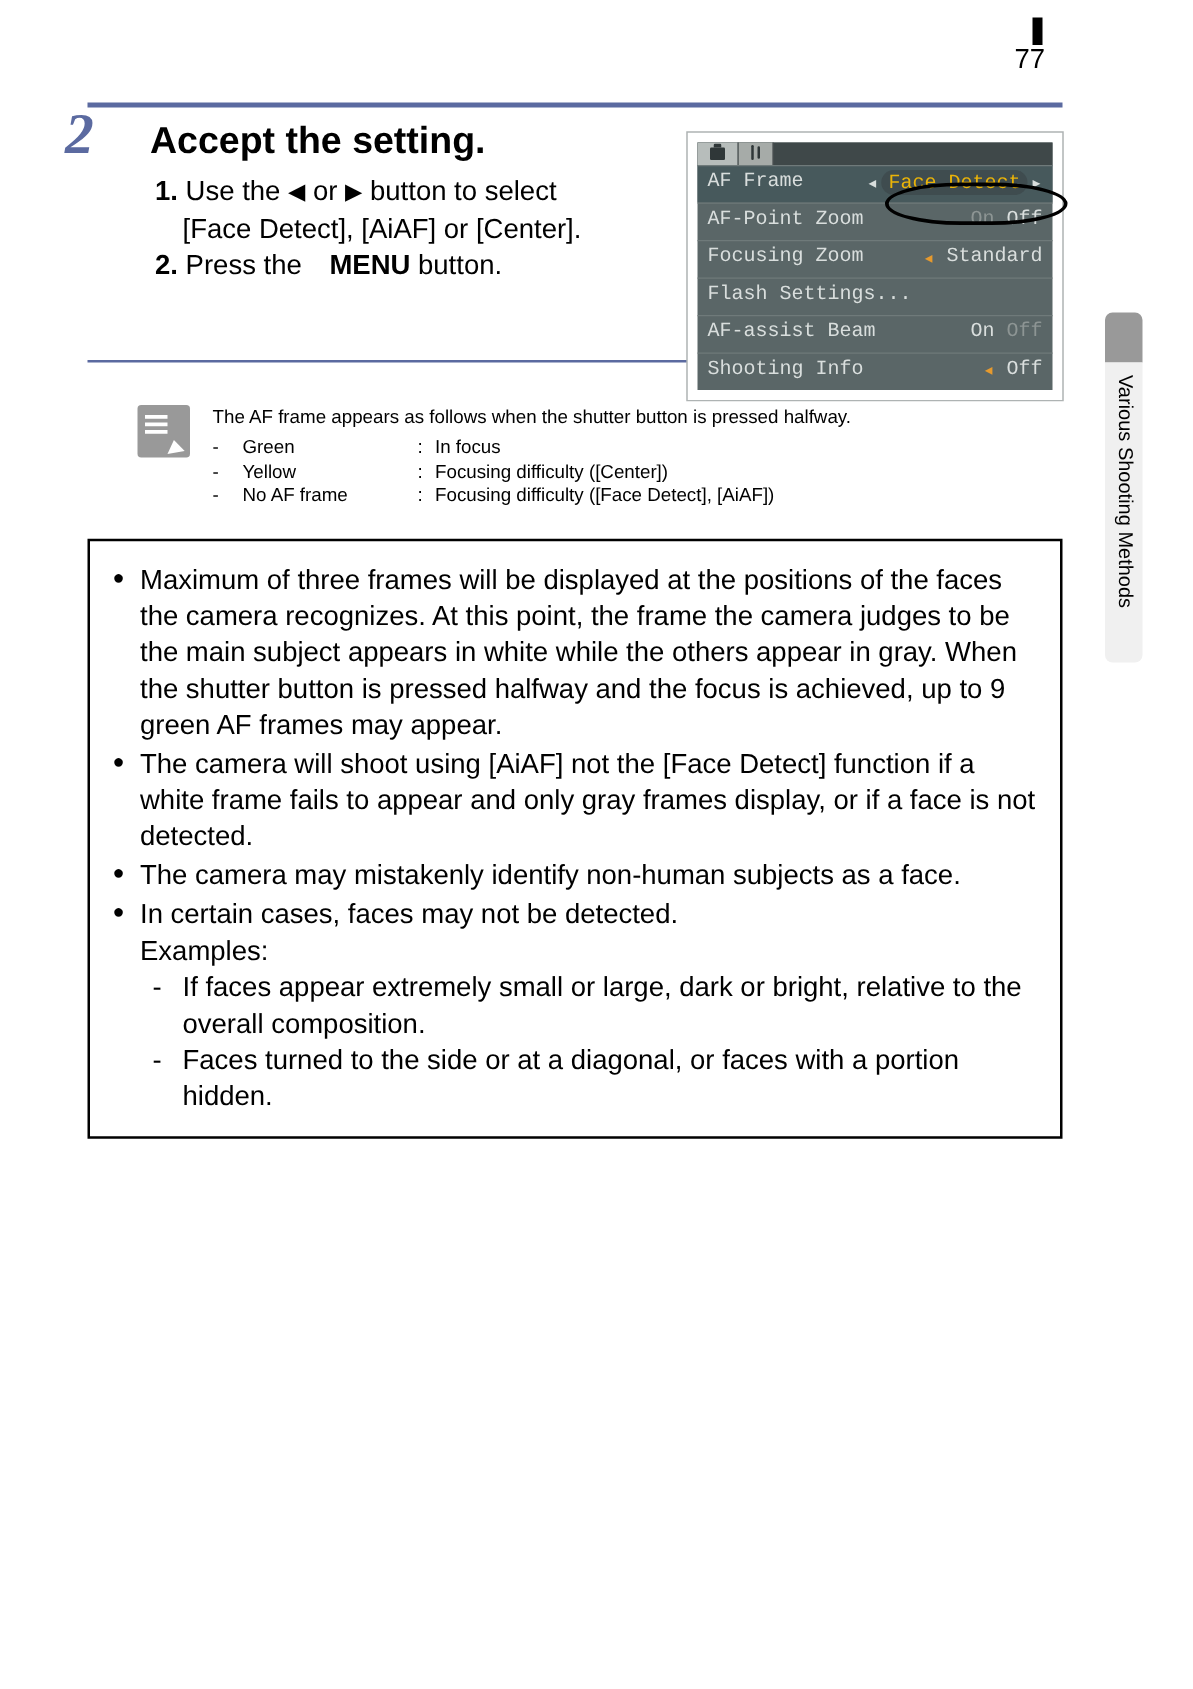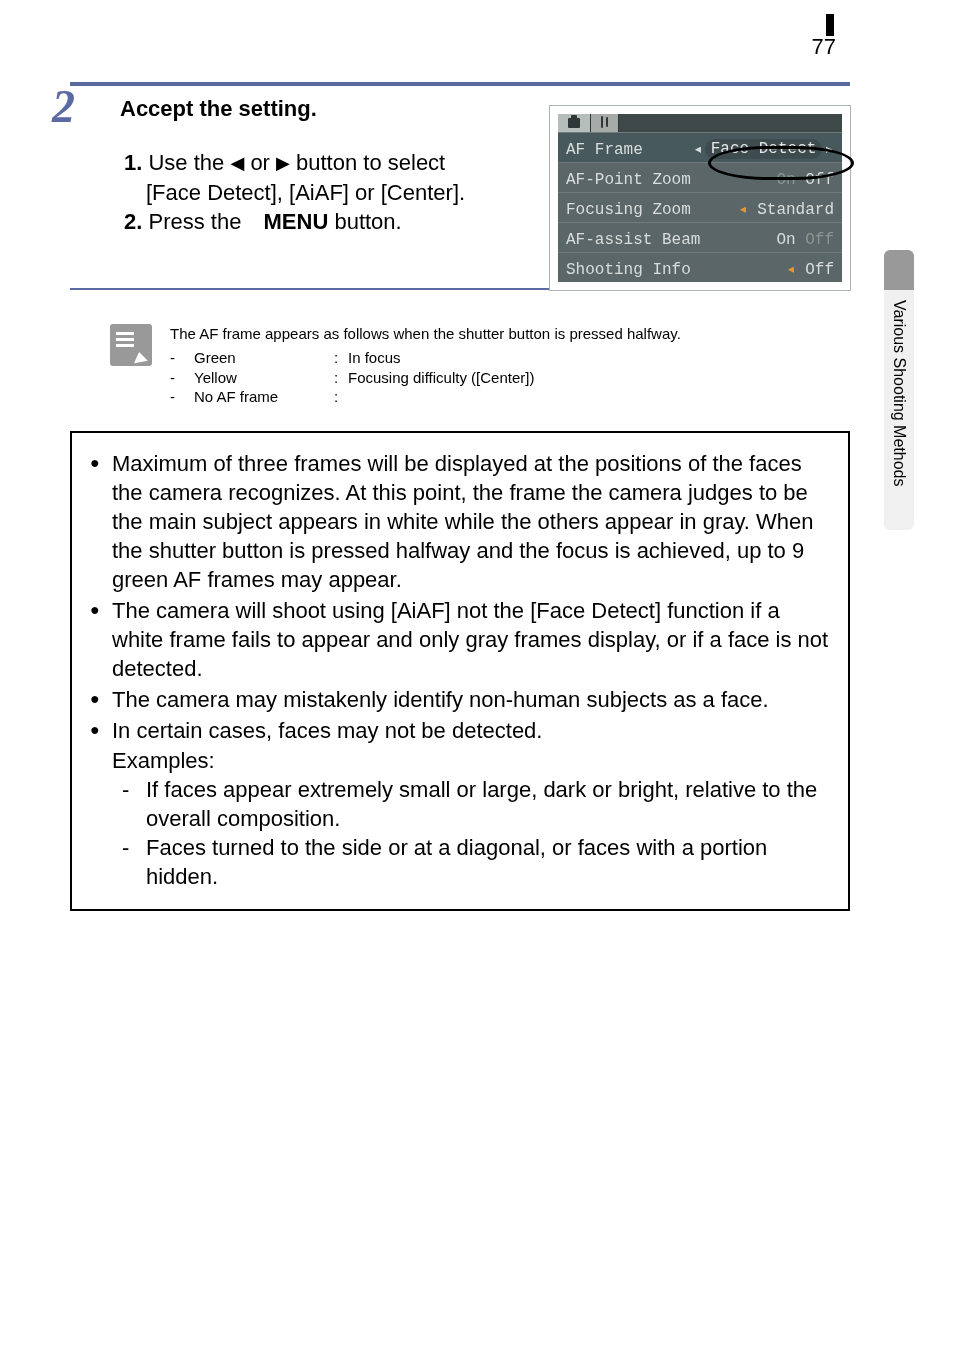--- a/index.html
+++ b/index.html
@@ -74,23 +74,23 @@
     font-style: italic;
     font-weight: bold;
     font-size: 46px;
     color: #5b6aa0;
     line-height: 1;
   }
   .step-content {
     margin-left: 50px;
   }
   .step-title {
-    font-size: 22px;
+    font-size: 30px;
     font-weight: 900;
-    margin-bottom: 26px;
+    margin-bottom: 8px;
   }
   .step-list {
     font-size: 22px;
     line-height: 1.35;
     margin-left: 4px;
     width: 400px;
   }
   .step-list .li-num { font-weight: bold; }
   .step-list .row2 { margin-left: 22px; }
   .menu-strong { font-weight: bold; margin-left: 16px; }
@@ -124,21 +124,21 @@
   .menu-shot .tab {
     padding: 3px 10px;
     border-right: 1px solid #2f3738;
     background: #a6aba8;
     color: #2f3738;
     display:flex; align-items:center;
   }
   .menu-shot .tab.sel { background: #b7bdbb; }
   .menu-shot .row {
     display: flex;
-    align-items: flex-end;
+    align-items: flex-start;
     padding: 3px 8px;
     border-top: 1px solid #6f7a7a;
     height: 30px;
   }
   .menu-shot .row.hl { background: #47595c; }
   .menu-shot .lbl { flex: 1; }
   .menu-shot .val { color: #d9dedd; }
   .menu-shot .val.orange { color: #e69a2e; }
   .menu-shot .val.dim { color: #8d9594; }
   .pill-wrap {
@@ -146,21 +146,21 @@
     display: inline-flex;
     align-items: center;
     gap: 2px;
   }
   .pill {
     background: #3f4c4f;
     border-radius: 10px;
     padding: 1px 6px;
     display: inline-flex;
     align-items: center;
-    color:#e5e5e5;
+    color:#eab308;
   }
   .callout-ellipse {
     position: absolute;
     border: 3px solid #000;
     border-radius: 50%/60%;
     height: 34px;
     top: 32px;
     left: 150px;
     width: 146px;
     pointer-events: none;
@@ -291,20 +291,23 @@
         <span class="lbl">AF-Point Zoom</span>
         <span class="val dim">On</span>&nbsp;
         <span class="val">Off</span>
       </div>
       <div class="row">
         <span class="lbl">Focusing Zoom</span>
         <span class="val orange">◂</span>&nbsp;
         <span class="val">Standard</span>
       </div>
       <div class="row">
+        <span class="lbl">Flash Settings...</span>
+      </div>
+      <div class="row">
         <span class="lbl">AF-assist Beam</span>
         <span class="val">On</span>&nbsp;
         <span class="val dim">Off</span>
       </div>
       <div class="row">
         <span class="lbl">Shooting Info</span>
         <span class="val orange">◂</span>&nbsp;
         <span class="val">Off</span>
       </div>
       <div class="callout-ellipse"></div>
@@ -326,20 +329,21 @@
         <div class="tbl-row">
           <span class="dash">-</span>
           <span class="col1">Yellow</span>
           <span class="colc">:</span>
           <span>Focusing difficulty ([Center])</span>
         </div>
         <div class="tbl-row">
           <span class="dash">-</span>
           <span class="col1">No AF frame</span>
           <span class="colc">:</span>
+          <span>Focusing difficulty ([Face Detect], [AiAF])</span>
         </div>
       </div>
     </div>
   </div>
 
   <div class="feature-box">
     <div class="feature-body">
       <div class="blt">
         <span class="dot">●</span>
         <span>Maximum of three frames will be displayed at the positions of the faces the camera recognizes. At this point, the frame the camera judges to be the main subject appears in white while the others appear in gray. When the shutter button is pressed halfway and the focus is achieved, up to 9 green AF frames may appear.</span>

